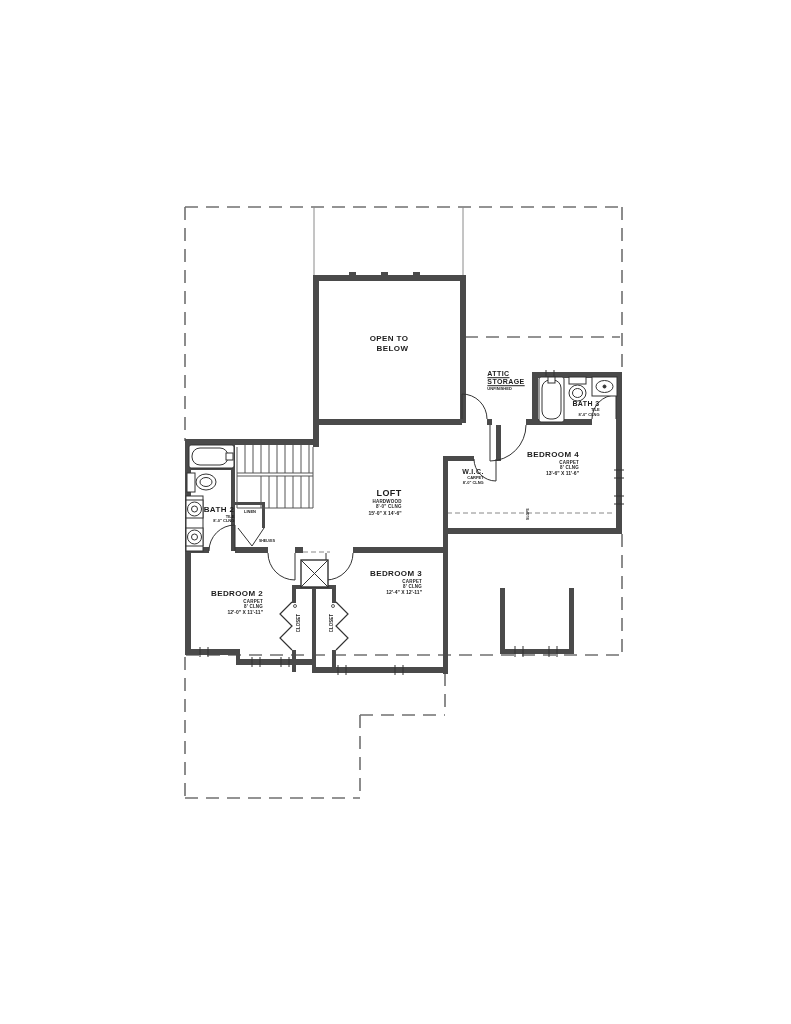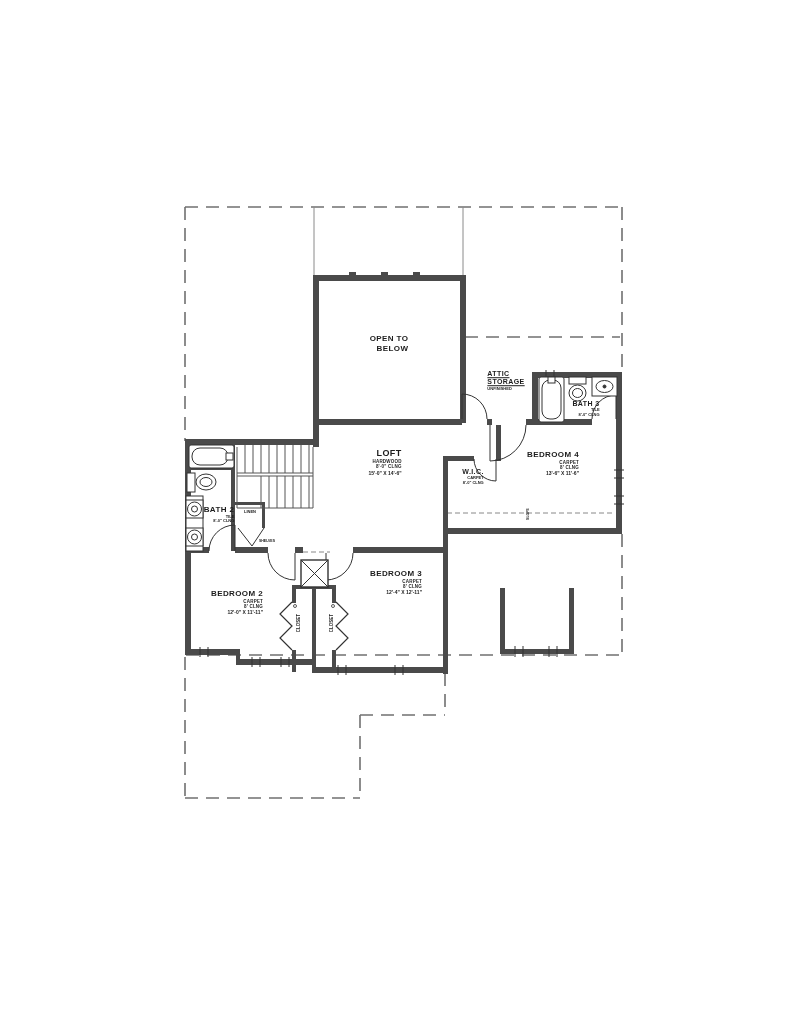--- a/index.html
+++ b/index.html
@@ -252,21 +252,21 @@
   <div class="rsub">8' CLNG</div>
   <div class="rsize">13'-6" X 11'-6"</div>
 </div>
 
 <div class="room-label" style="left:473px;top:477px;">
   <div class="rname sm">W.I.C.</div>
   <div class="tiny">CARPET</div>
   <div class="tiny">8'-0" CLNG</div>
 </div>
 
-<div class="room-label" style="left:385px;top:462px;">
+<div class="room-label" style="left:385px;top:502px;">
   <div class="rname">LOFT</div>
   <div class="rsub">HARDWOOD</div>
   <div class="rsub">8'-0" CLNG</div>
   <div class="rsize">15'-0" X 14'-6"</div>
 </div>
 
 <div class="room-label" style="left:219px;top:515px;">
   <div class="rname md">BATH 2</div>
   <div class="tiny">TILE</div>
   <div class="tiny">8'-0" CLNG</div>

